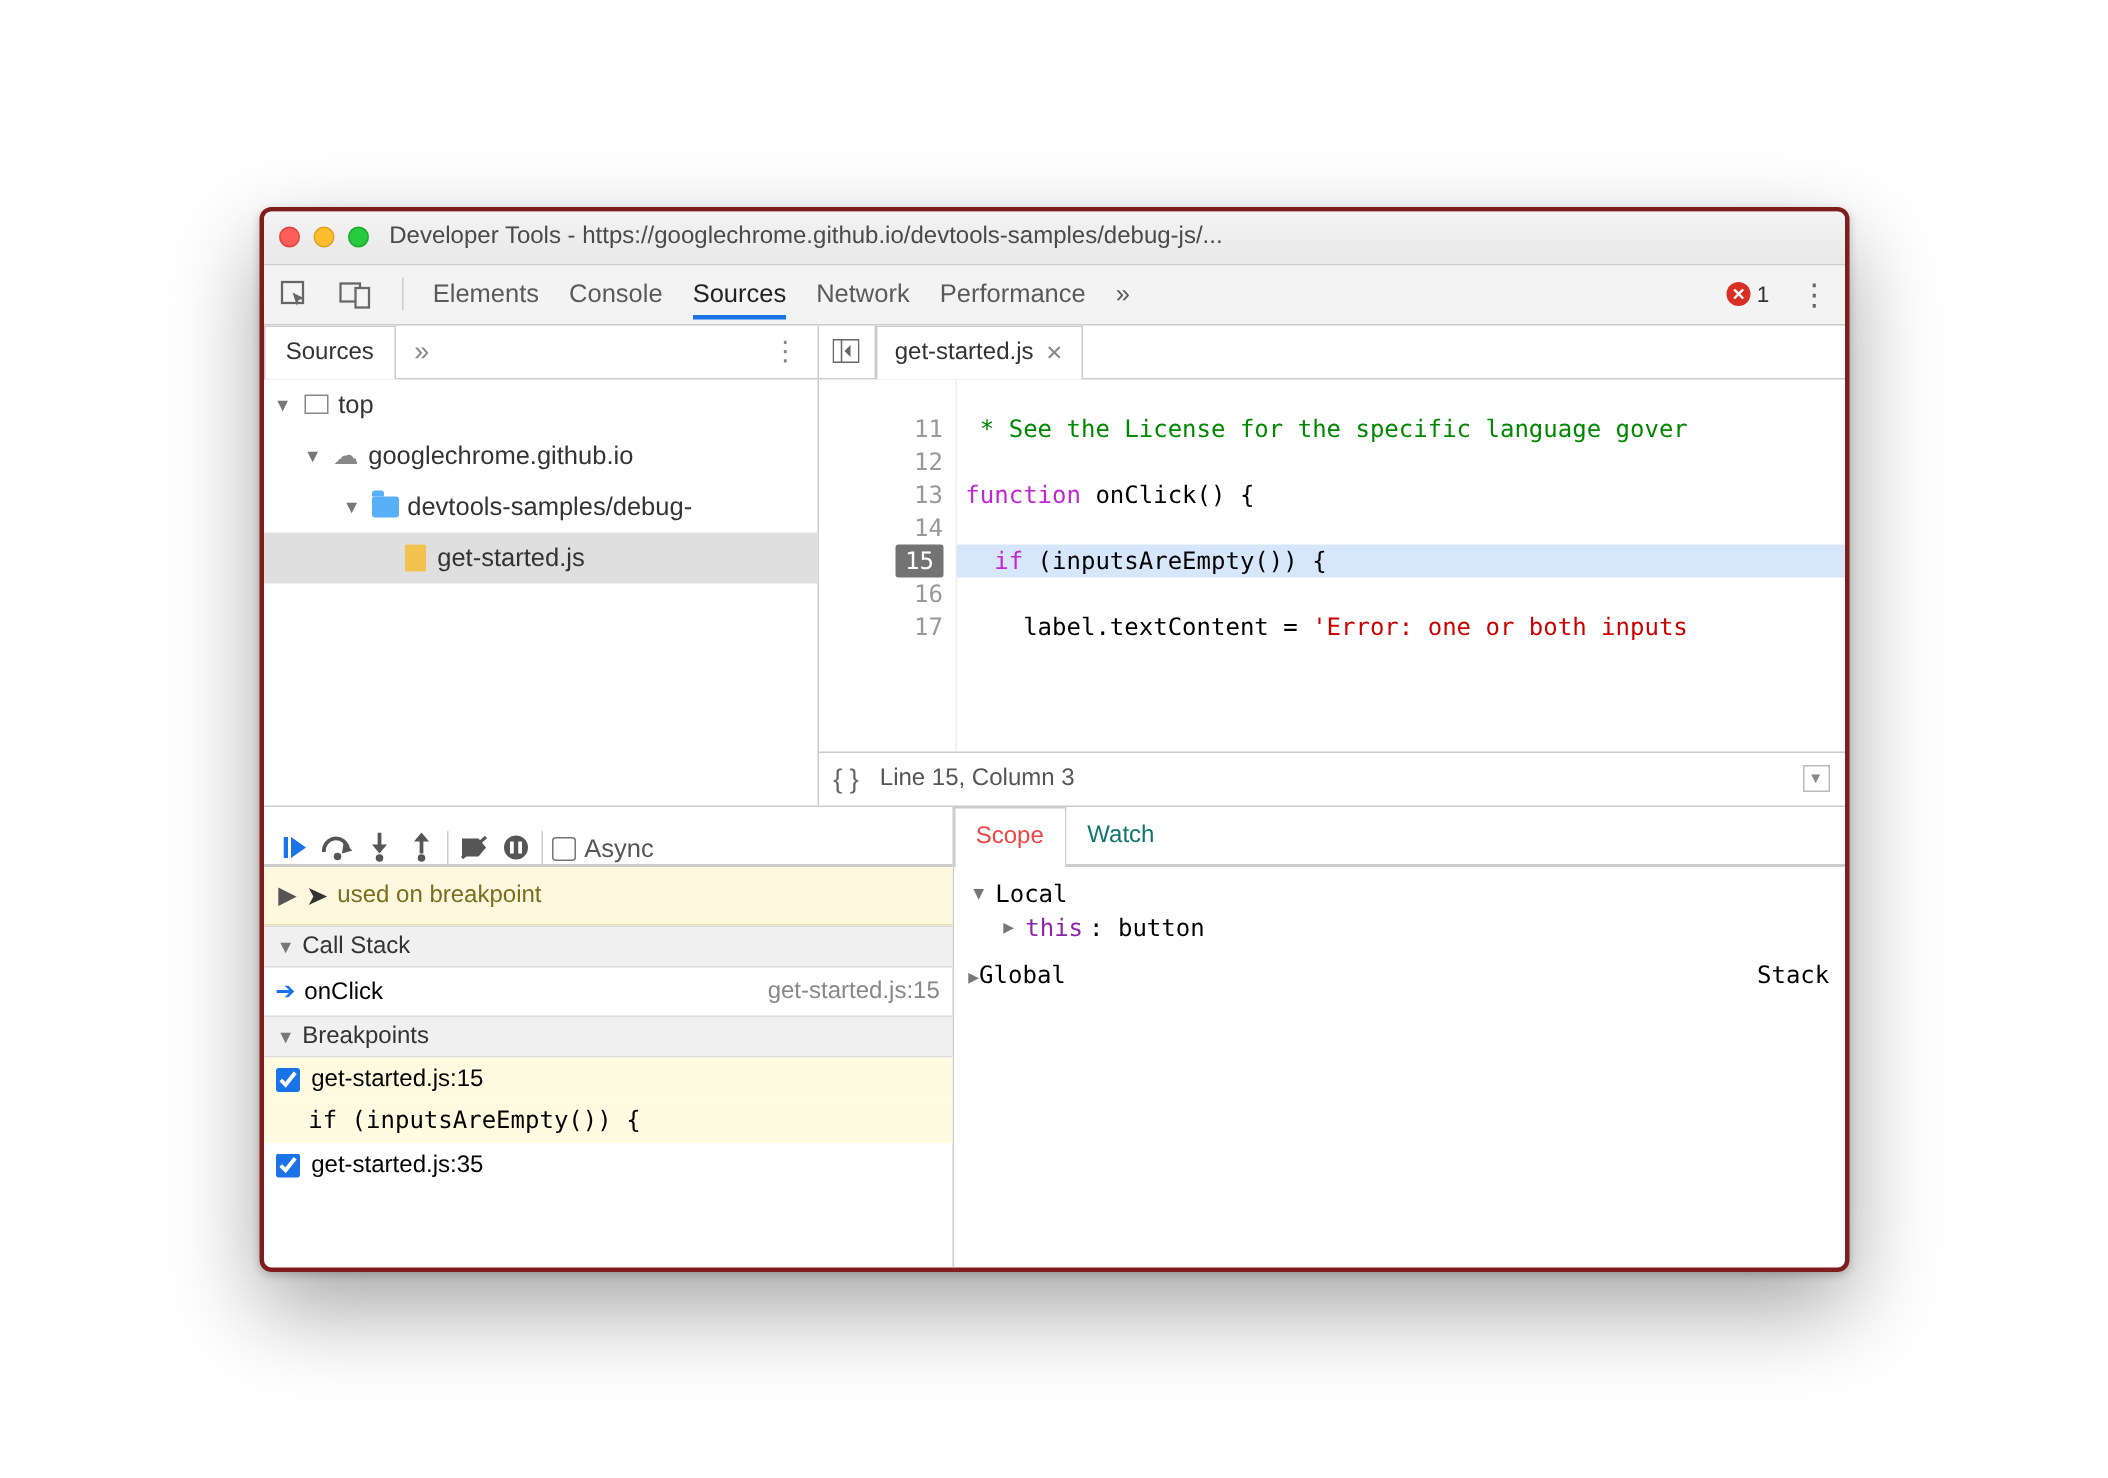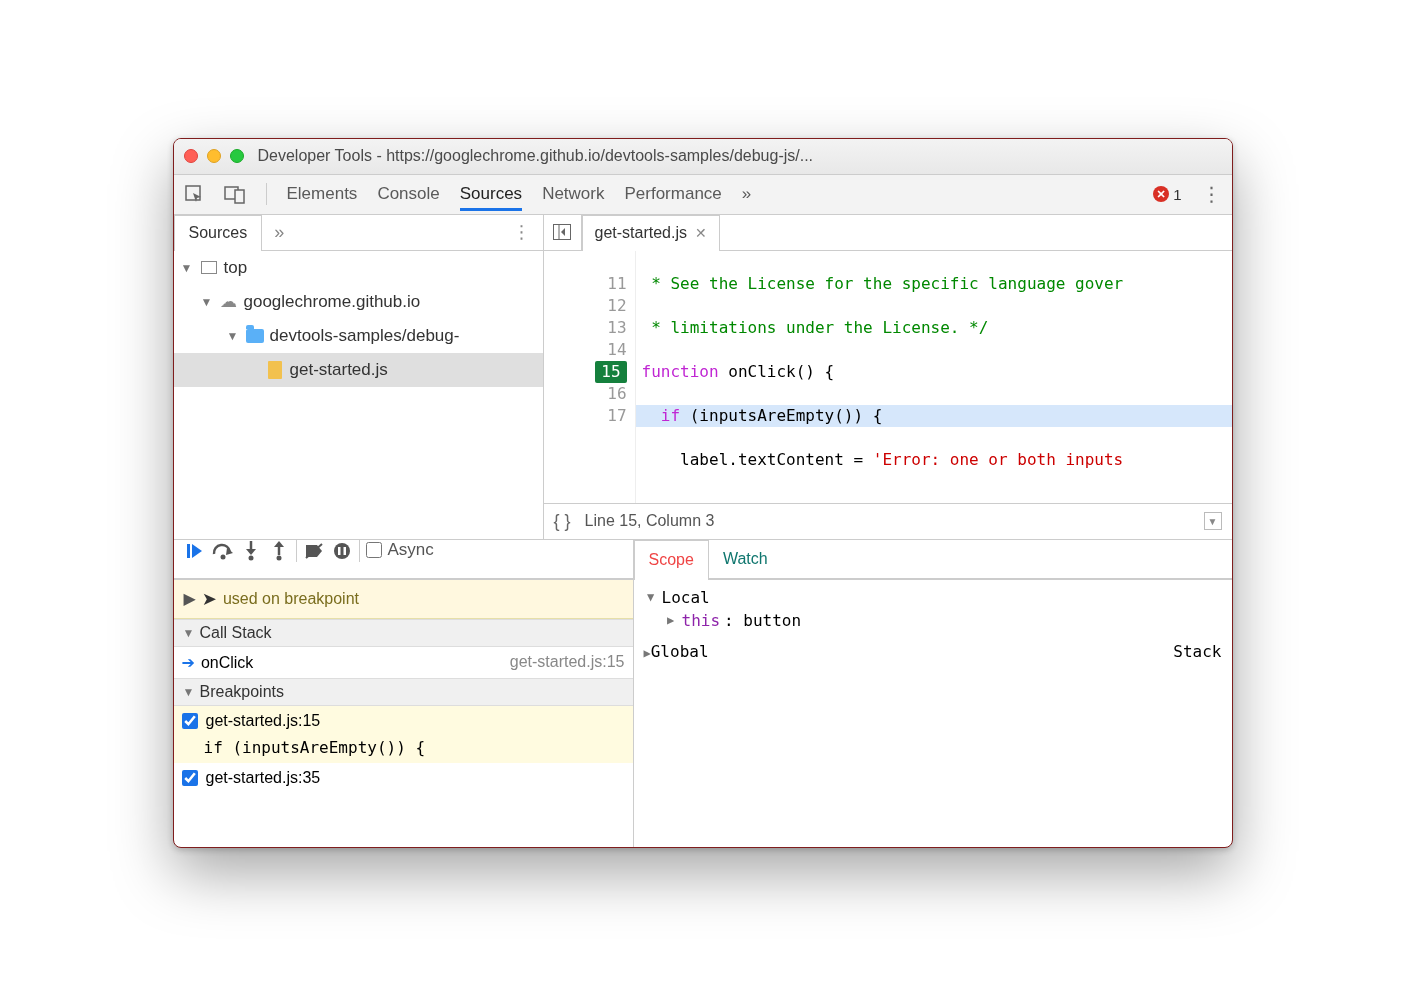--- a/index.html
+++ b/index.html
@@ -12,21 +12,21 @@
     height: 985px;
     width: 1405px;
   }
   .window {
     width: 1060px;
     height: 710px;
     background: #fff;
     border-radius: 8px;
     box-shadow: 0 25px 60px rgba(0,0,0,0.35), 0 2px 6px rgba(0,0,0,0.2);
     overflow: hidden;
-    border: 1px solid #7f1d1d;
+    border: 3px solid #7f1d1d;
     display: flex;
     flex-direction: column;
   }
   .titlebar {
     height: 36px;
     background: linear-gradient(#f3f3f3,#e8e8e8);
     border-bottom: 1px solid #ccc;
     display: flex;
     align-items: center;
     padding: 0 10px;
@@ -74,35 +74,35 @@
   .ic-file { width:14px; height:18px; background:#bbb; border-radius:1px;}
   .ic-js { width:14px; height:18px; background:#f2c14e; border-radius:1px;}
   
   .codepane { flex:1; display:flex; flex-direction:column; min-width:0;}
   .cp-tabs { height:36px; border-bottom:1px solid #ccc; display:flex; align-items:stretch;}
   .cp-navpane { width:38px; border-right:1px solid #ccc; display:flex; align-items:center; justify-content:center; color:#666;}
   .cp-tab { padding:0 12px; display:flex; align-items:center; gap:8px; font-size:16px; color:#333; border:1px solid #ccc; border-bottom:0; background:#fff; margin-bottom:-1px;}
   .cp-close { color:#888; font-size:14px;}
   .code { flex:1; display:flex; font-family: Menlo, Consolas, monospace; font-size:16px; overflow:hidden; white-space:pre; line-height:22px;}
   .gutter { text-align:right; padding: 0 8px 0 6px; color:#999; background:#fff; border-right:1px solid #eee;}
-  .gutter .bp { background:#15803d; color:#fff; padding: 0 6px; border-radius:2px; display:inline-block;}
+  .gutter .bp { background:#737373; color:#fff; padding: 0 6px; border-radius:2px; display:inline-block;}
   .src { flex:1; overflow:hidden;}
   .ln { height:22px; padding-left:6px;}
   .ln.hl { background:#d6e7fb;}
   .cmt { color:#080;}
   .kw { color:#c026d3;}
   .str { color:#c00;}
   .statusbar { height:36px; border-top:1px solid #ccc; display:flex; align-items:center; padding:0 10px; gap:14px; font-size:16px; color:#555;}
   .pretty { font-size:18px; color:#666;}
   .statusbar .spacer { flex:1;}
   .dd-box { width:18px; height:18px; border:1px solid #bbb; display:flex; align-items:center; justify-content:center; font-size:10px; color:#888;}
   
   .debugger { border-top:1px solid #ccc; display:flex; height:308px;}
   .dbg-left { width:460px; border-right:1px solid #ccc; display:flex; flex-direction:column; font-size:16px;}
-  .dbg-toolbar { height:40px; border-bottom:2px solid #ccc; display:flex; align-items:flex-start; padding:0 10px; gap:6px; color:#555;}
+  .dbg-toolbar { height:40px; border-bottom:2px solid #ccc; display:flex; align-items:flex-end; padding:0 10px; gap:6px; color:#555;}
   .dbg-toolbar .ic-btn { width:22px; height:22px; display:flex; align-items:center; justify-content:center; font-size:18px;}
   .dbg-toolbar .sep { width:1px; height:22px; background:#ccc;}
   .async { display:flex; align-items:center; gap:6px; font-size:17px;}
   .async input { width:16px; height:16px;}
   .pausemsg { background:#fff8df; border-bottom:1px solid #e6dfa8; padding:8px 10px; color:#7a6d1e; display:flex; align-items:center; gap:6px;}
   .pausemsg .pt { color:#555;}
   .section-h { background:#f0f0f0; border-top:1px solid #ddd; border-bottom:1px solid #ddd; padding:4px 8px; color:#333; display:flex; align-items:center; gap:4px;}
   .stack-row { padding:6px 8px; display:flex; align-items:center; justify-content:space-between;gap:27px;}
   .stack-row .arrow { color:#1a73e8; margin-right:6px;}
   .stack-row .loc { color:#888;}
@@ -214,21 +214,20 @@
           <span>get-started.js</span>
           <span class="cp-close">✕</span>
         </div>
       </div>
       <div class="code">
         <div class="gutter">
 <div>11</div><div>12</div><div>13</div><div>14</div><div><span class="bp">15</span></div><div>16</div><div>17</div>
         </div>
         <div class="src">
 <div class="ln cmt"> * See the License for the specific language gover</div>
-<div class="ln cmt"> * limitations under the License. */</div>
 <div class="ln"><span class="kw">function</span><span> onClick() {</span></div>
 <div class="ln hl"><span class="kw">  if</span><span> (inputsAreEmpty()) {</span></div>
 <div class="ln"><span>    label.textContent = </span><span class="str">'Error: one or both inputs</span></div>
 
         </div>
       </div>
       <div class="statusbar">
         <span class="pretty">{ }</span>
         <span>Line 15, Column 3</span>
         <span class="spacer"></span>

